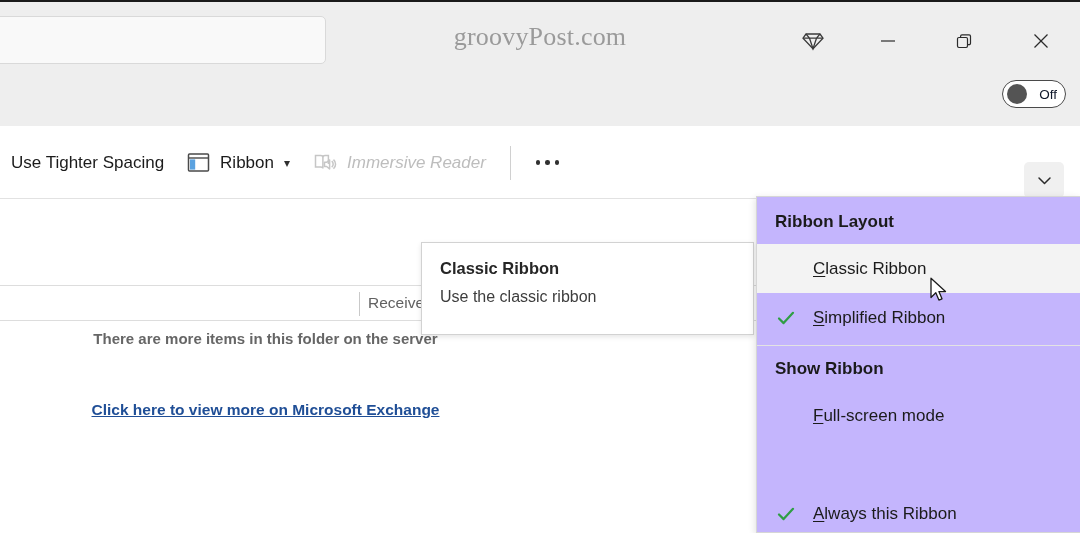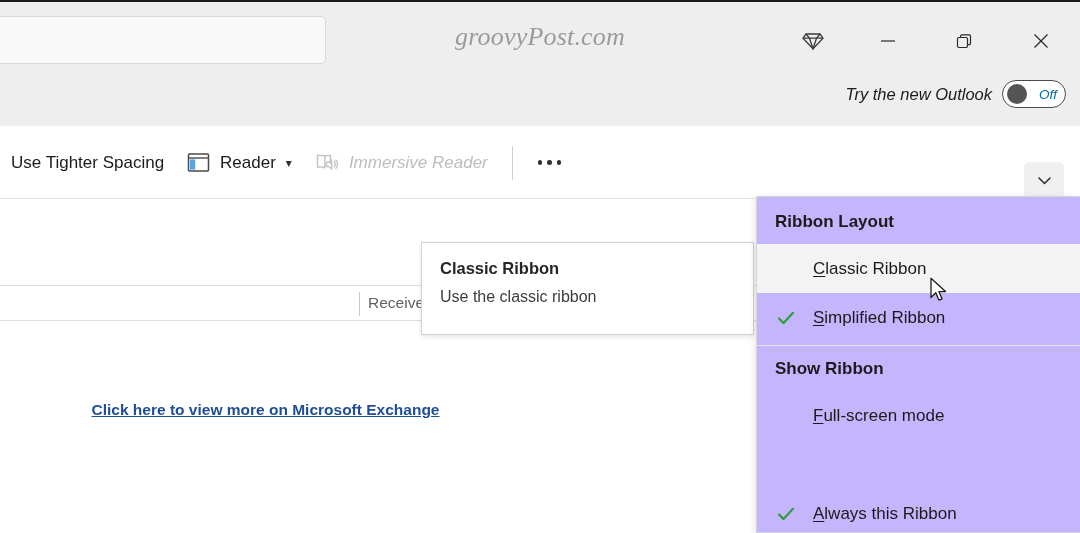--- a/index.html
+++ b/index.html
@@ -23,21 +23,20 @@
   }
 
   
   .chrome {
     position: absolute;
     left: 0; top: 0;
     width: 1080px;
     height: 126px;
     background: #eeeeee;
     border-top: 2px solid #1a1a1a;
-    font-style: italic;
   }
 
   
   .searchbox {
     position: absolute;
     left: -22px; top: 14px;
     width: 348px; height: 48px;
     background: #f9f9f9;
     border: 1px solid #d9d9d9;
     border-radius: 5px;
@@ -98,21 +97,21 @@
     position: absolute;
     left: 4px;
     width: 20px; height: 20px;
     border-radius: 50%;
     background: #545454;
   }
   .toggle-text {
     position: absolute;
     right: 8px;
     font-size: 13.5px;
-    color: #0369a1;
+    color: #0f172a;
   }
 
   
   .ribbon {
     position: absolute;
     left: 0; top: 126px;
     width: 1080px;
     height: 73px;
     background: #ffffff;
     border-bottom: 1px solid #e2e2e2;
@@ -354,21 +353,20 @@
     </div>
 
     <div class="caption-btn" id="btn-close">
       <svg width="22" height="22" viewBox="0 0 22 22" stroke="#2b2b2b" stroke-width="1.3">
         <line x1="4.5" y1="4.5" x2="17.5" y2="17.5"></line>
         <line x1="17.5" y1="4.5" x2="4.5" y2="17.5"></line>
       </svg>
     </div>
 
     <div class="try-row">
-      <span class="try-label">Try the new Outlook</span>
       <span class="toggle">
         <span class="toggle-knob"></span>
         <span class="toggle-text">Off</span>
       </span>
     </div>
   </div>
 
   <div class="ribbon">
     <div class="ribbon-inner">
 
@@ -377,21 +375,21 @@
       </div>
 
       <div class="rb-item">
         <span class="rb-ico">
           <svg width="25" height="25" viewBox="0 0 25 25">
             <rect x="2.5" y="4" width="20" height="17" rx="1" fill="#ffffff" stroke="#4a4a4a" stroke-width="1.5"></rect>
             <line x1="2.5" y1="8" x2="22.5" y2="8" stroke="#4a4a4a" stroke-width="1.4"></line>
             <rect x="4" y="9.4" width="5.2" height="10.2" fill="#5aa2e0"></rect>
           </svg>
         </span>
-        <span class="rb-label">Reader</span>
+        <span class="rb-label">Ribbon</span>
         <span class="rb-chev">▾</span>
       </div>
 
       <div class="rb-item disabled">
         <span class="rb-ico">
           <svg width="26" height="26" viewBox="0 0 26 26" fill="none" stroke="#c6c6c6" stroke-width="1.5">
             <path d="M3.5 5.5h5.2c1.2 0 2.2.7 2.2 1.7v11.3c0-.9-1-1.6-2.2-1.6H3.5V5.5z"></path>
             <path d="M10.9 7.2c0-1 1-1.7 2.2-1.7h3.3v8.6"></path>
             <path d="M17.6 9.9l-3 2.4h-2.1v4.2h2.1l3 2.4V9.9z" stroke-linejoin="round"></path>
             <path d="M19.7 11.2a3.8 3.8 0 0 1 0 6"></path>
@@ -417,20 +415,21 @@
     </svg>
   </div>
 
   <div class="list-area">
 
     <div class="col-strip">
       <div class="col-sep"></div>
       <div class="col-received">Received</div>
     </div>
 
+    <div class="more-items">There are more items in this folder on the server</div>
 
     <div class="exchange-link">Click here to view more on Microsoft Exchange</div>
   </div>
 
   <div class="tooltip">
     <div class="tt-title">Classic Ribbon</div>
     <div class="tt-body">Use the classic ribbon</div>
   </div>
 
   <div class="menu">

